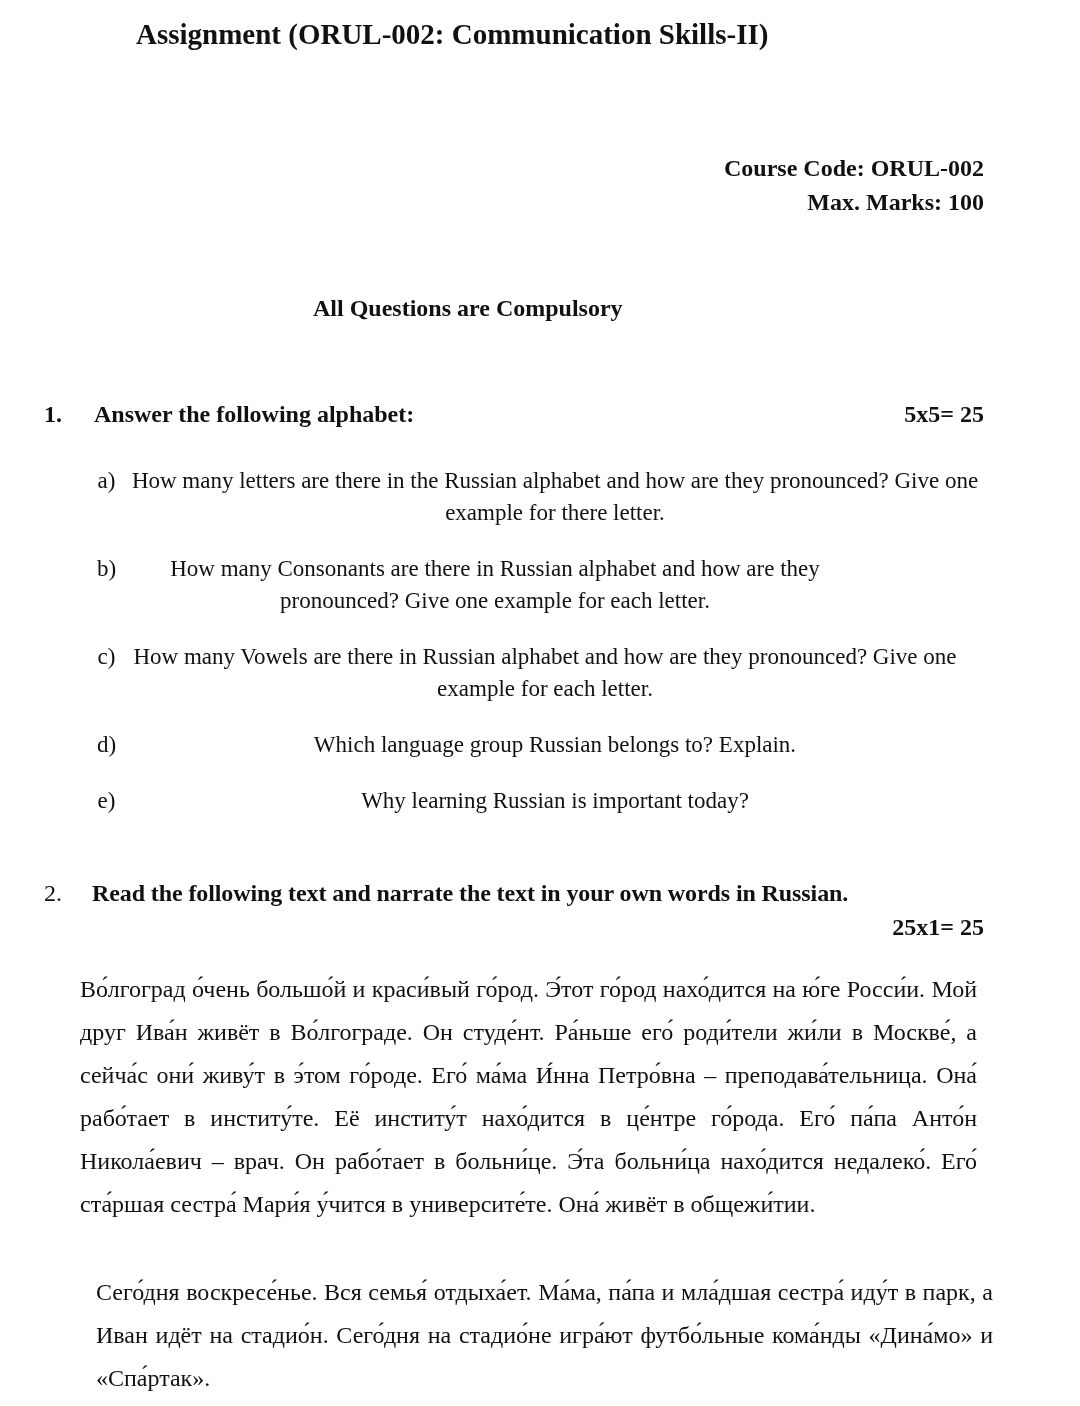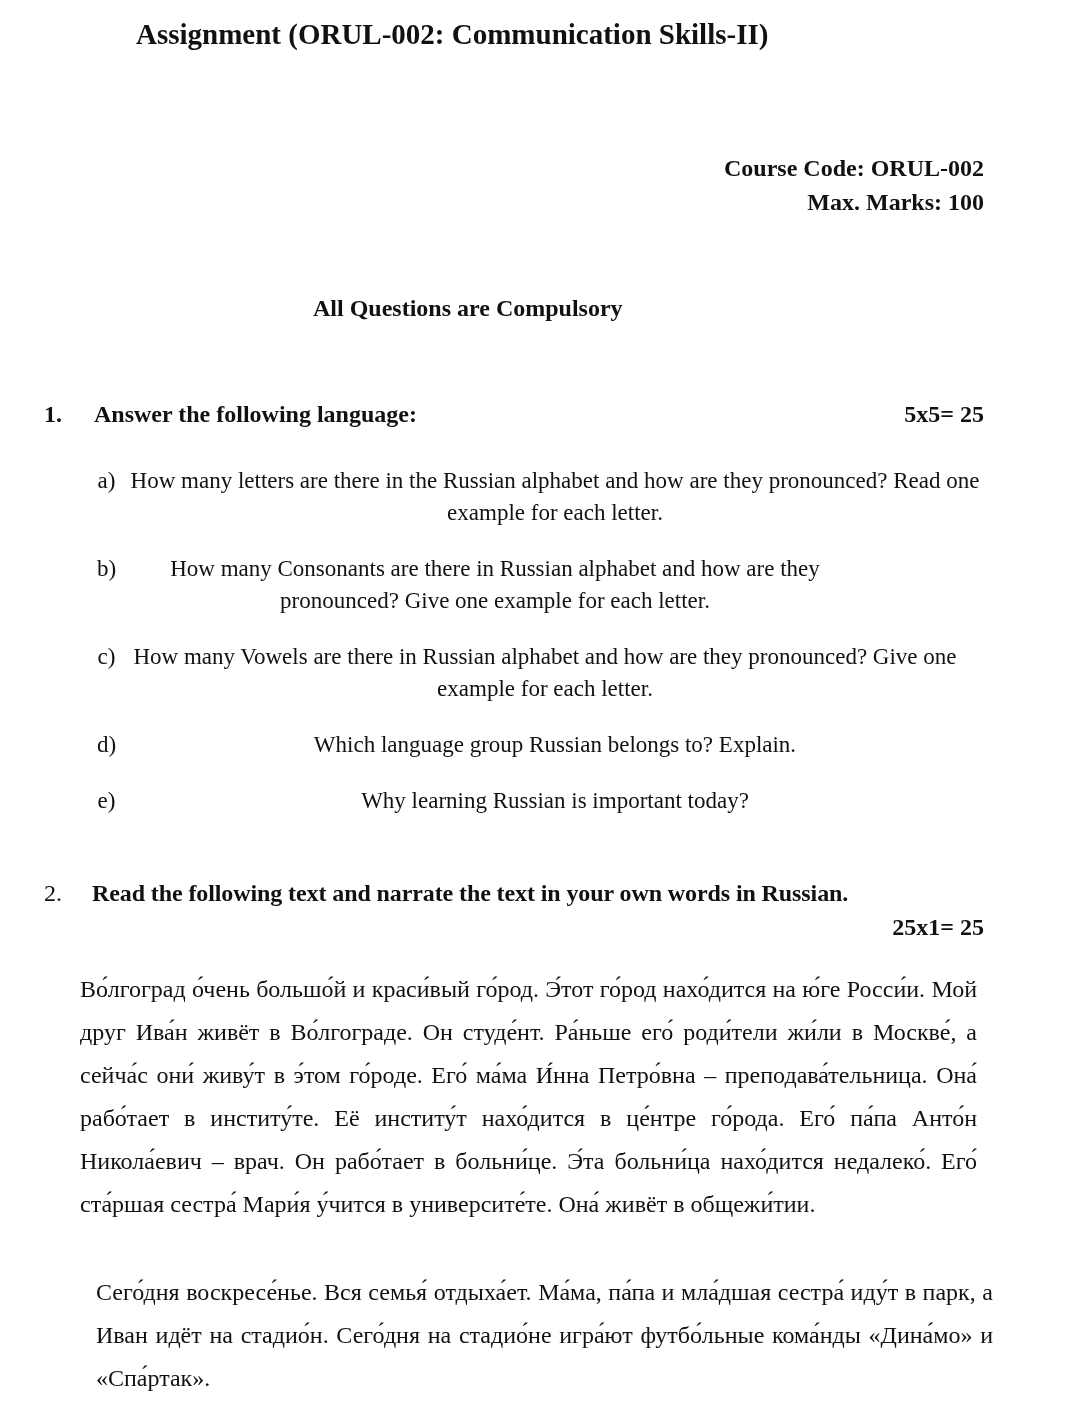--- a/index.html
+++ b/index.html
@@ -30,26 +30,26 @@
 
 <div class="abs title">Assignment (ORUL-002: Communication Skills-II)</div>
 
 <div class="abs meta meta1">Course Code: ORUL-002</div>
 <div class="abs meta meta2">Max. Marks: 100</div>
 
 <div class="abs compulsory">All Questions are Compulsory</div>
 
 <div>
   <div class="abs qnum bold" style="left:44px; top:401px;">1.</div>
-  <div class="abs qhead" style="left:94px; top:401px;">Answer the following language:</div>
+  <div class="abs qhead" style="left:94px; top:401px;">Answer the following alphabet:</div>
   <div class="abs marks" style="top:401px;margin-left:39px;">5x5= 25</div>
 
   <div class="abs sub" style="top:465px;">
     <span class="letter">a)</span>
-    <span class="text">How many letters are there in the Russian alphabet and how are they pronounced? Read one example for each letter.</span>
+    <span class="text">How many letters are there in the Russian alphabet and how are they pronounced? Give one example for there letter.</span>
   </div>
   <div class="abs sub" style="top:553px;">
     <span class="letter">b)</span>
     <span class="text" style="width:740px;">How many Consonants are there in Russian alphabet and how are they pronounced? Give one example for each letter.</span>
   </div>
   <div class="abs sub" style="top:641px;">
     <span class="letter">c)</span>
     <span class="text" style="width:840px;">How many Vowels are there in Russian alphabet and how are they pronounced? Give one example for each letter.</span>
   </div>
   <div class="abs sub" style="top:729px;">

